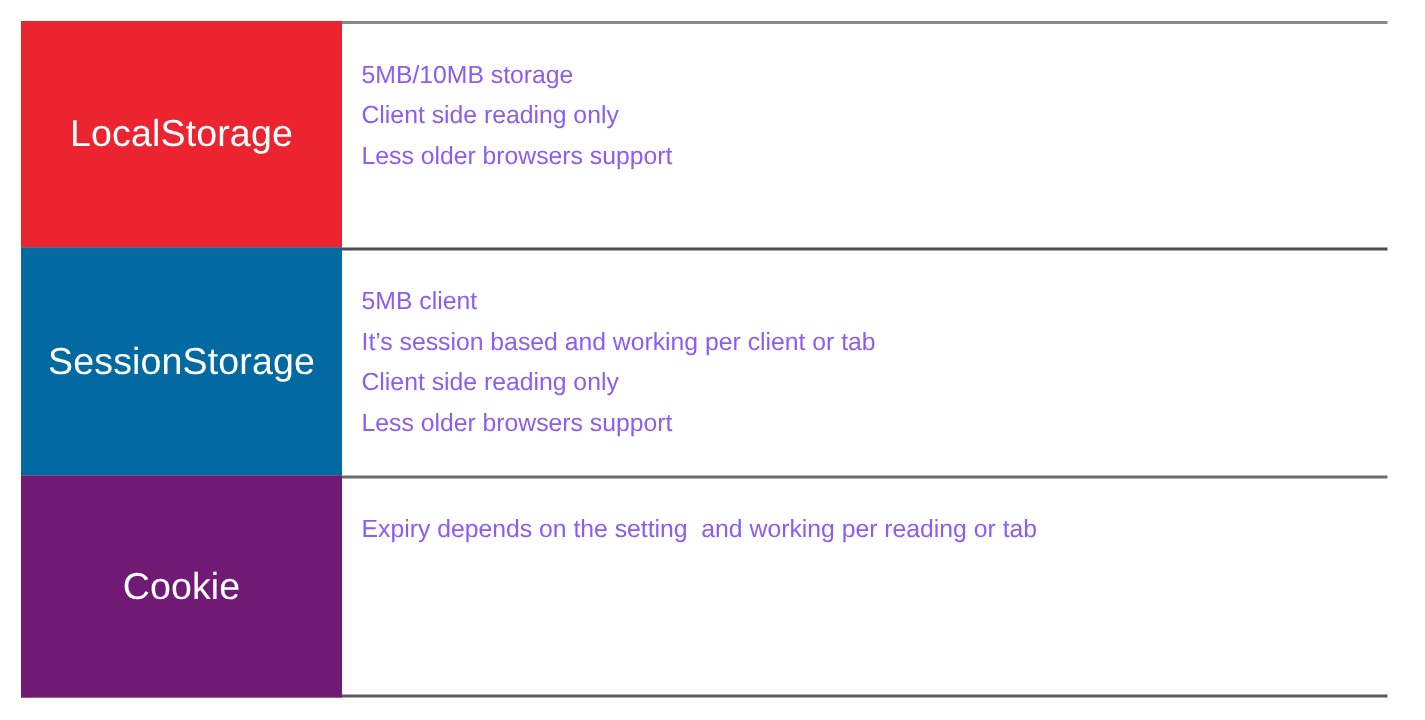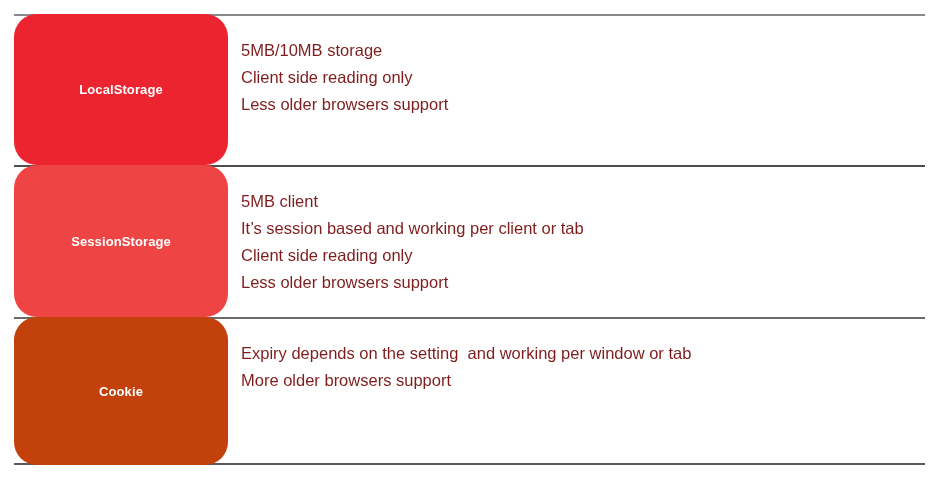--- a/index.html
+++ b/index.html
@@ -45,46 +45,45 @@
 
   
   .label-cell {
     position: relative;
     flex: 0 0 214px;   
     width: 214px;
     display: flex;
     align-items: center;
     justify-content: center;
     color: #ffffff;
-    font-weight: bold;
-    font-size: 13px;
+    font-weight: normal;
+    font-size: 25px;
     letter-spacing: 0.1px;
     margin-top: -2px;  
     z-index: 2;
-    border-radius: 23px;
   }
   .row-3 .label-cell {
     margin-bottom: -2px; 
   }
 
   .label-localstorage   { background: #ec2430; }
-  .label-sessionstorage { background: #ef4444; align-items: center; }
-  .label-cookie         { background: #c2410c; }
+  .label-sessionstorage { background: #0369a1; align-items: center; }
+  .label-cookie         { background: #701a75; }
 
   .desc-cell {
     flex: 1 1 auto;
     padding-left: 13px;   
     padding-top: 21px;
     box-sizing: border-box;
   }
 
   .desc-line {
     font-size: 16.5px;
     line-height: 27px;
-    color: #7f1d1d;
+    color: #8b5cf6;
     white-space: pre;
   }
 </style>
 </head>
 <body>
 
 <div class="comparison-table">
 
   <div class="table-row row-1">
     <div class="label-cell label-localstorage">
@@ -107,18 +106,17 @@
       <div class="desc-line">Client side reading only</div>
       <div class="desc-line">Less older browsers support</div>
     </div>
   </div>
 
   <div class="table-row row-3">
     <div class="label-cell label-cookie">
       <span>Cookie</span>
     </div>
     <div class="desc-cell">
-      <div class="desc-line">Expiry depends on the setting  and working per window or tab</div>
-      <div class="desc-line">More older browsers support</div>
+      <div class="desc-line">Expiry depends on the setting  and working per reading or tab</div>
     </div>
   </div>
 
 </div>
 
 </body></html>

